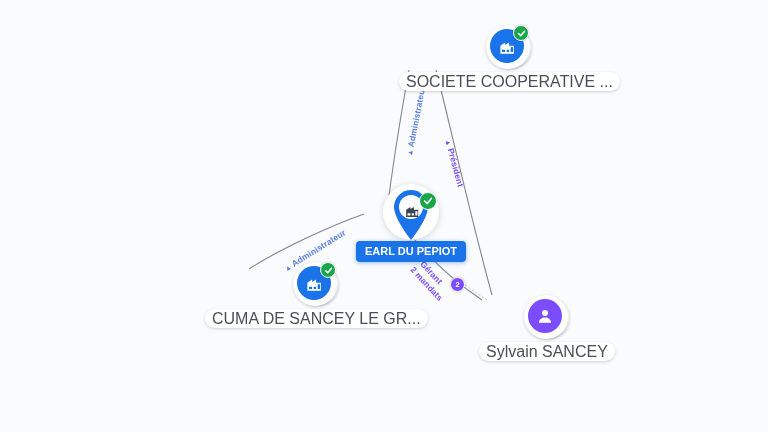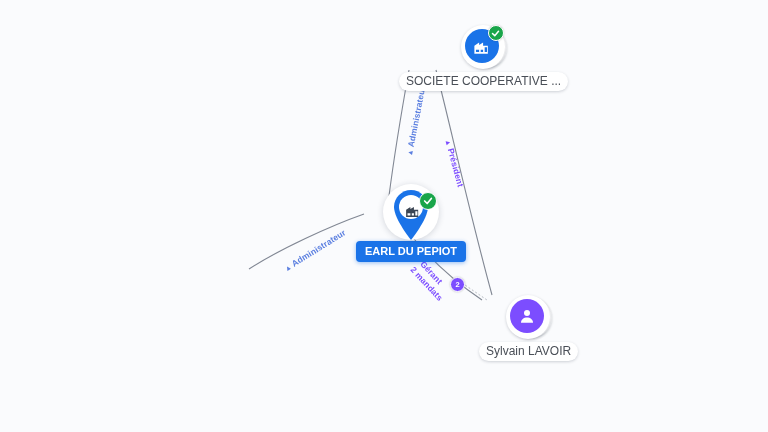--- a/index.html
+++ b/index.html
@@ -57,21 +57,21 @@
   .pin-check{
     position:absolute;left:36px;top:8px;width:16px;height:16px;border-radius:50%;
     background:#19a54a;border:1.5px solid #fff;
     display:flex;align-items:center;justify-content:center;
   }
 
   
   .label{
     margin-top:2px;white-space:nowrap;
     background:#fff;color:#4a4f57;
-    font-size:12px;line-height:13px;
+    font-size:16px;line-height:13px;
     padding:3px 7px;border-radius:11px;
     box-shadow:0 1px 3px rgba(30,40,60,.20);
   }
   .label.primary{
     background:#1a73e8;color:#fff;font-size:11px;font-weight:700;
     padding:4px 9px;border-radius:4px;
     box-shadow:0 1px 4px rgba(26,115,232,.45);
   }
 
   
@@ -173,29 +173,47 @@
       </div>
       <div class="pin-check">
         <svg width="10" height="10" viewBox="0 0 24 24" fill="none" stroke="#fff" stroke-width="4" stroke-linecap="round" stroke-linejoin="round">
           <polyline points="4,12 10,18 20,6"></polyline>
         </svg>
       </div>
     </div>
     <div class="label primary" style="margin-top:-5px;">EARL DU PEPIOT</div>
   </div>
 
+  <div class="node" style="left:205px;top:261px;">
+    <div class="stack">
+      <div class="card c3"></div>
+      <div class="card c2"></div>
+      <div class="card c1"></div>
+      <div class="disc">
+        <svg width="19" height="19" viewBox="0 0 24 24" fill="#fff">
+          <path d="M3 21V11l6-4v3l5-3v4h6v10H3zm2-2h4v-3H5v3zm6 0h3v-3h-3v3zm5 0h3v-6h-3v6z"></path>
+        </svg>
+      </div>
+      <div class="check">
+        <svg width="9" height="9" viewBox="0 0 24 24" fill="none" stroke="#fff" stroke-width="4" stroke-linecap="round" stroke-linejoin="round">
+          <polyline points="4,12 10,18 20,6"></polyline>
+        </svg>
+      </div>
+    </div>
+    <div class="label">CUMA DE SANCEY LE GR...</div>
+  </div>
 
   <div class="node" style="left:479px;top:294px;">
     <div class="stack">
       <div class="card c3"></div>
       <div class="card c2"></div>
       <div class="card c1"></div>
       <div class="disc person">
         <svg width="18" height="18" viewBox="0 0 24 24" fill="#fff">
           <circle cx="12" cy="8" r="4"></circle>
           <path d="M4 21c0-4.4 3.6-7 8-7s8 2.6 8 7z"></path>
         </svg>
       </div>
     </div>
-    <div class="label">Sylvain LAVOIR</div>
+    <div class="label">Sylvain SANCEY</div>
   </div>
 
 </div>
 
 </body></html>

